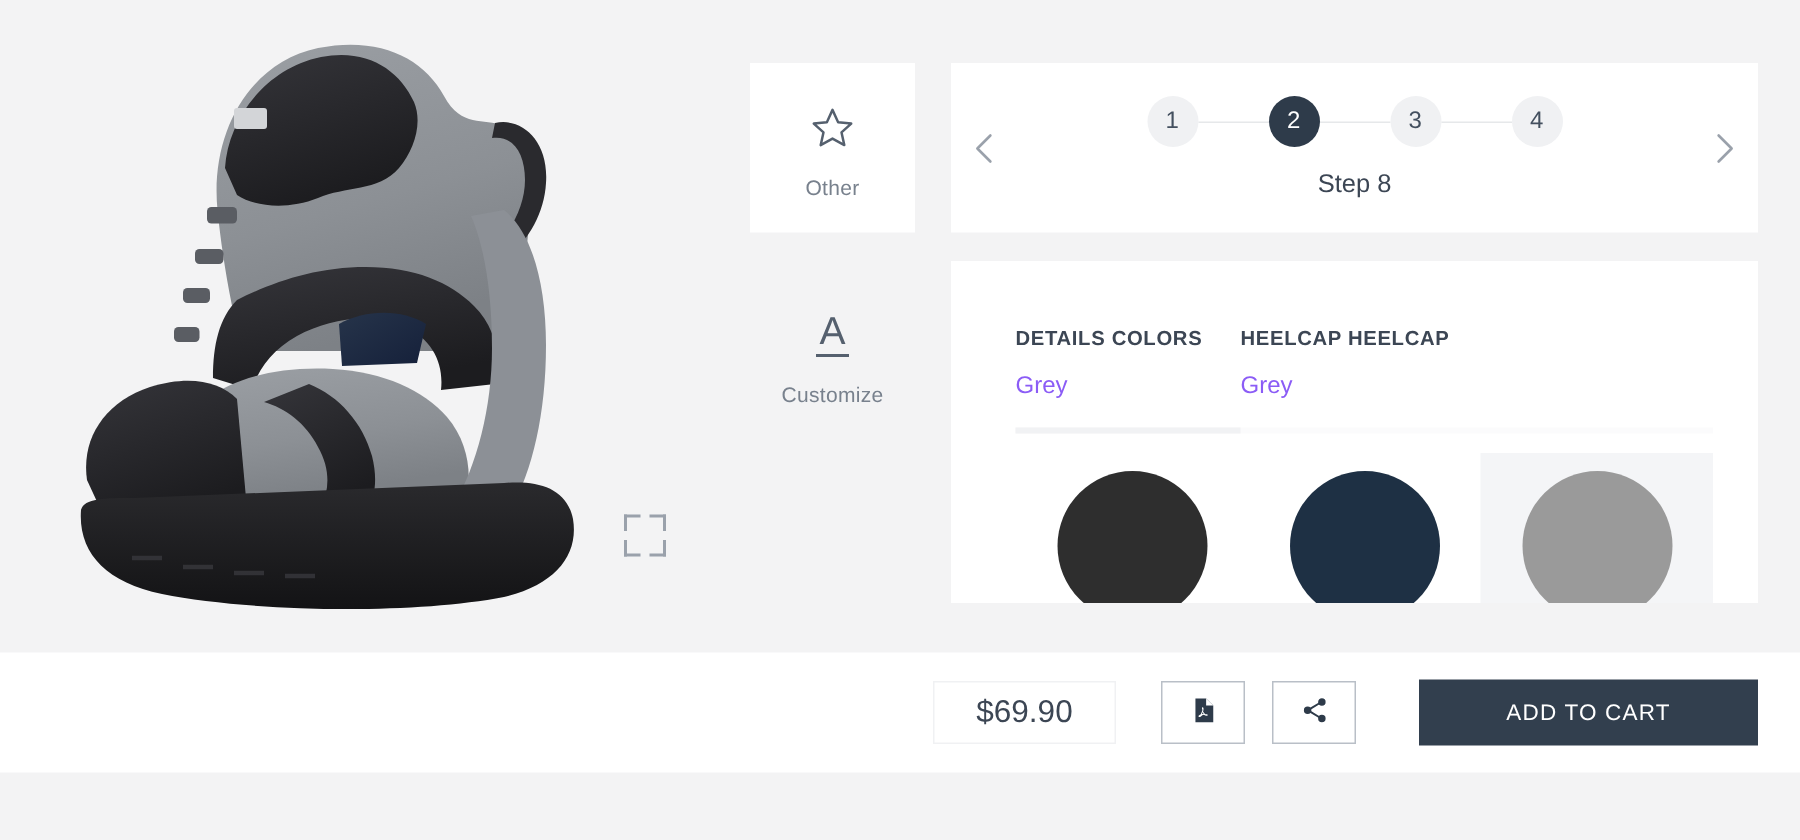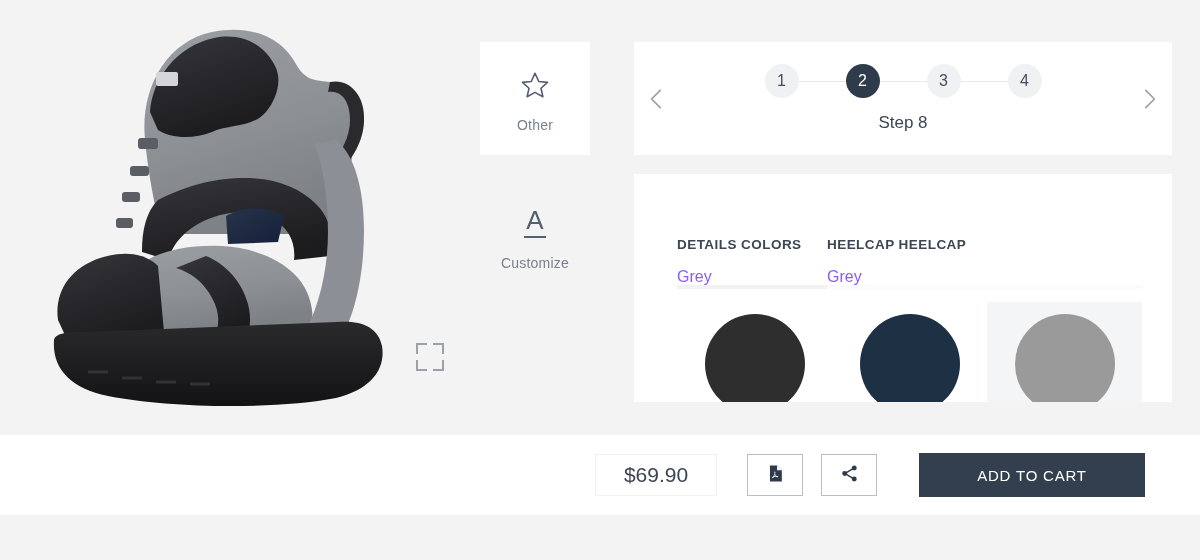--- a/index.html
+++ b/index.html
@@ -48,21 +48,21 @@
     border: 2px solid #9aa1ab;
   }
   #fullscreen-icon .c-tl { left: 0; top: 0; border-right: none; border-bottom: none; }
   #fullscreen-icon .c-tr { right: 0; top: 0; border-left: none; border-bottom: none; }
   #fullscreen-icon .c-bl { left: 0; bottom: 0; border-right: none; border-top: none; }
   #fullscreen-icon .c-br { right: 0; bottom: 0; border-left: none; border-top: none; }
 
   
   #tool-rail {
     position: absolute;
-    left: 480px;
+    left: 500px;
     top: 42px;
     width: 110px;
     text-align: center;
   }
   .tool-card {
     width: 110px;
     height: 113px;
     display: flex;
     flex-direction: column;
     align-items: center;
@@ -170,21 +170,20 @@
     position: absolute;
     left: 43px;
     top: 44px;
     right: 30px;
     display: flex;
   }
   .color-tab {
     cursor: pointer;
     padding-bottom: 0;
     box-sizing: border-box;
-    margin-top: 19px;
   }
   .color-tab:first-child { width: 150px; }
   .tab-title {
     font-size: 13.5px;
     font-weight: bold;
     color: #3c4654;
     letter-spacing: 0.45px;
   }
   .tab-value {
     margin-top: 16px;
@@ -233,21 +232,21 @@
   #bottom-bar {
     position: absolute;
     left: 0;
     top: 435px;
     width: 1200px;
     height: 80px;
     background: #ffffff;
     display: flex;
     align-items: center;
     justify-content: flex-end;
-    padding-right: 55px;
+    padding-right: 28px;
     box-sizing: border-box;
   }
   #price-box {
     width: 122px;
     height: 42px;
     border: 1px solid #f0f1f3;
     display: flex;
     align-items: center;
     justify-content: center;
     font-size: 21px;

